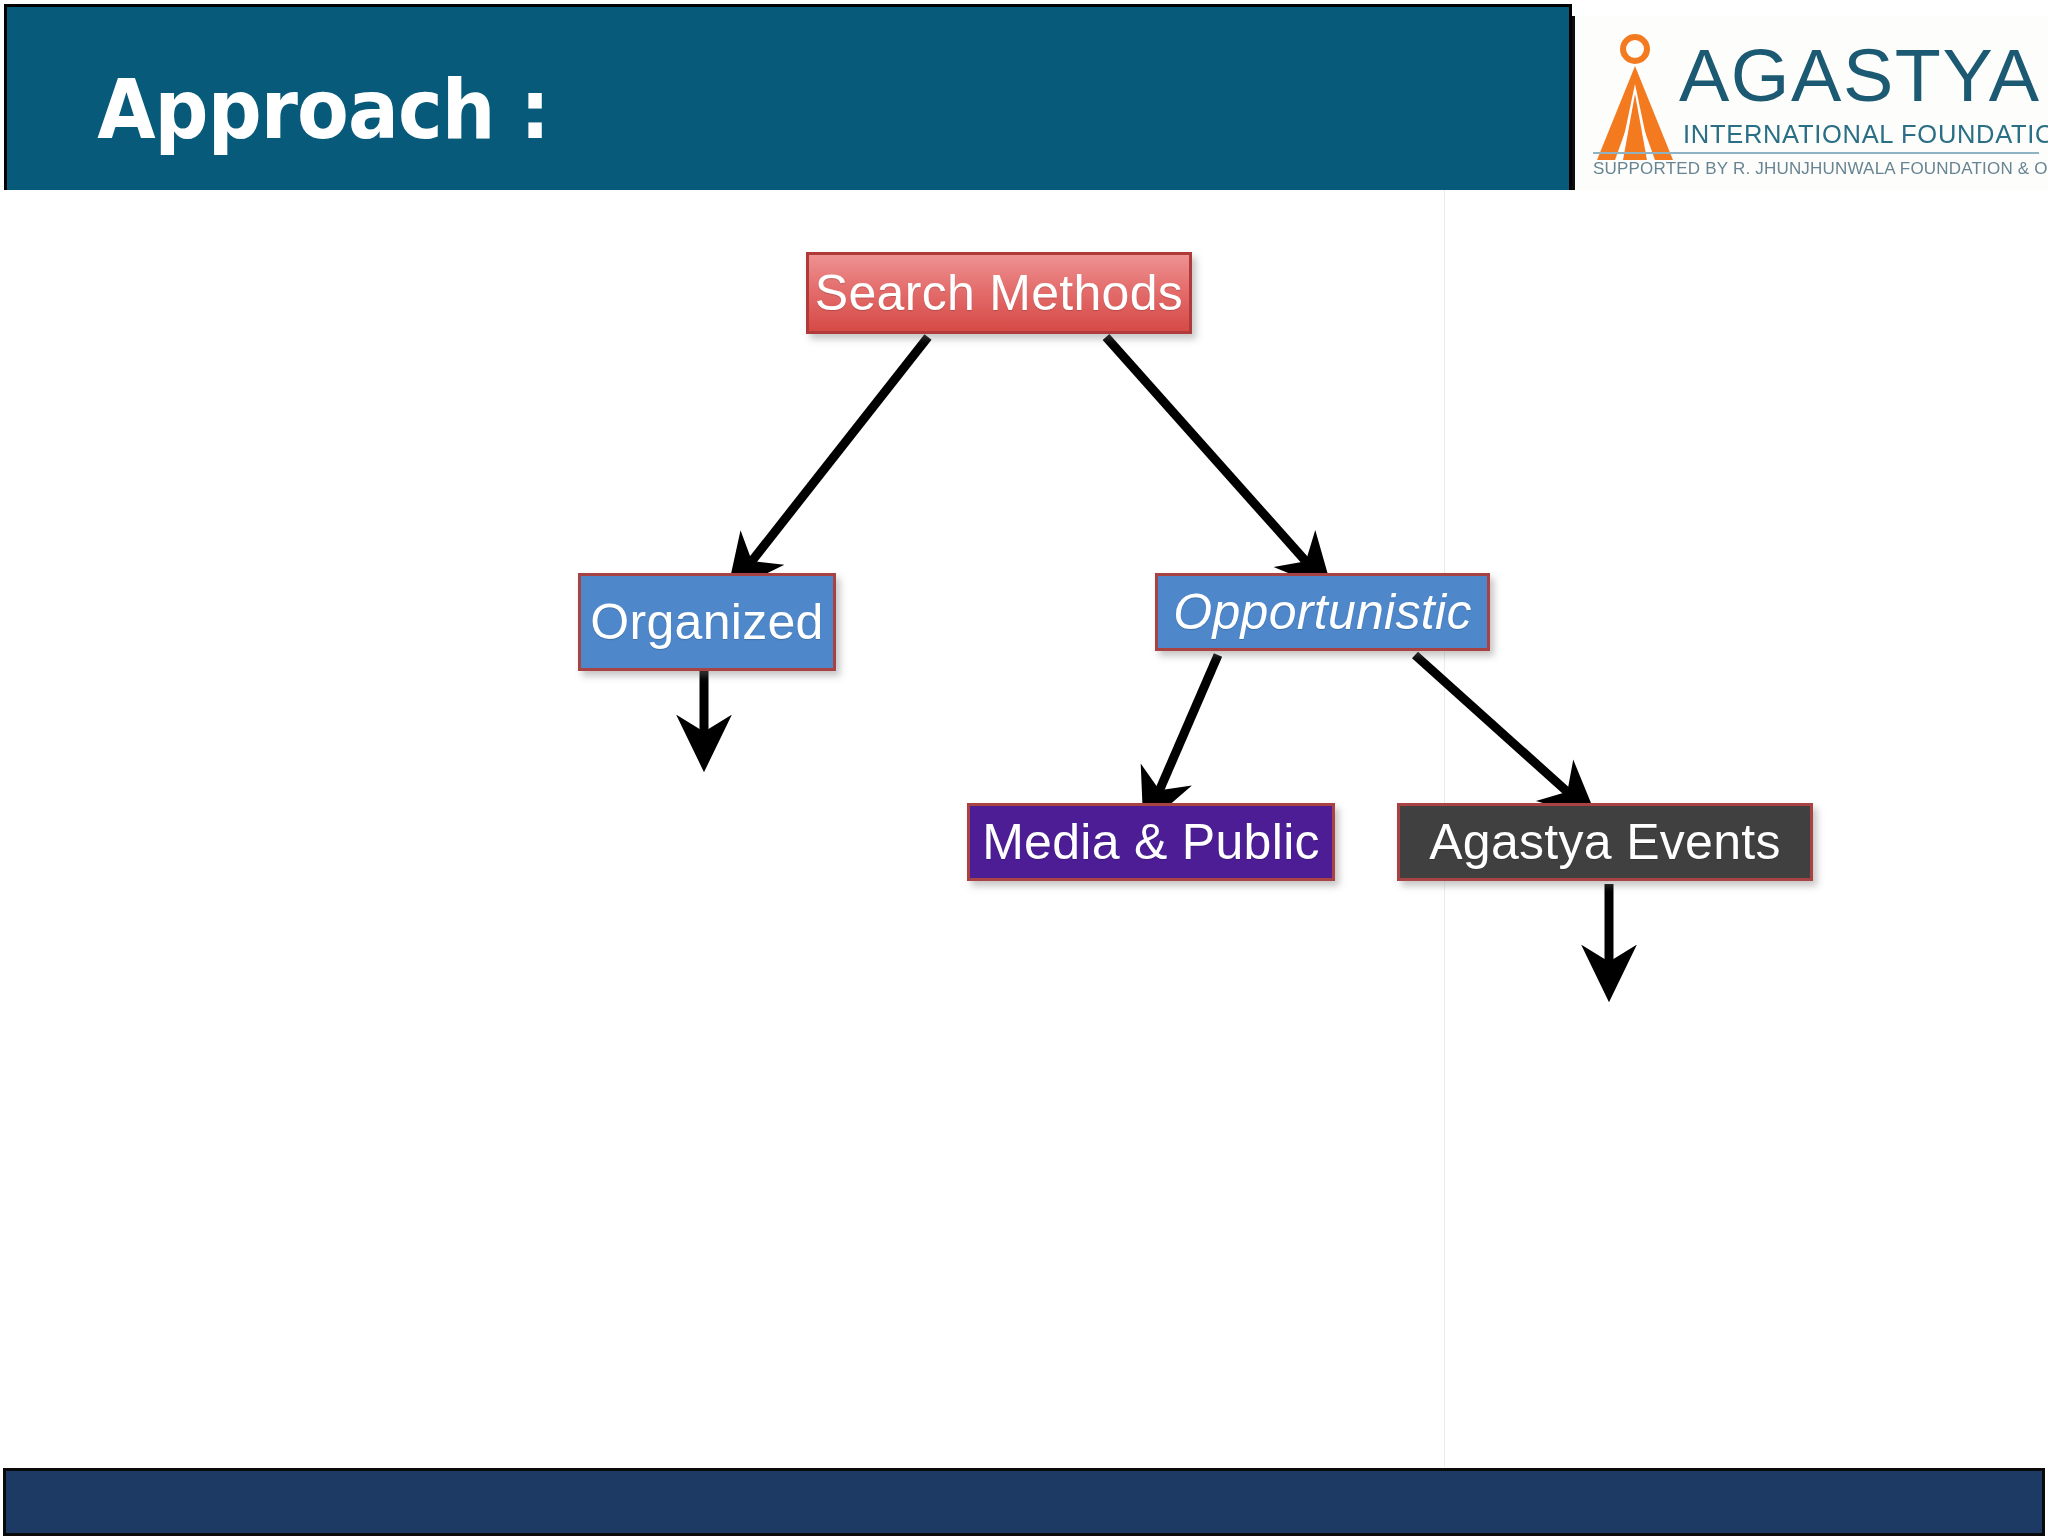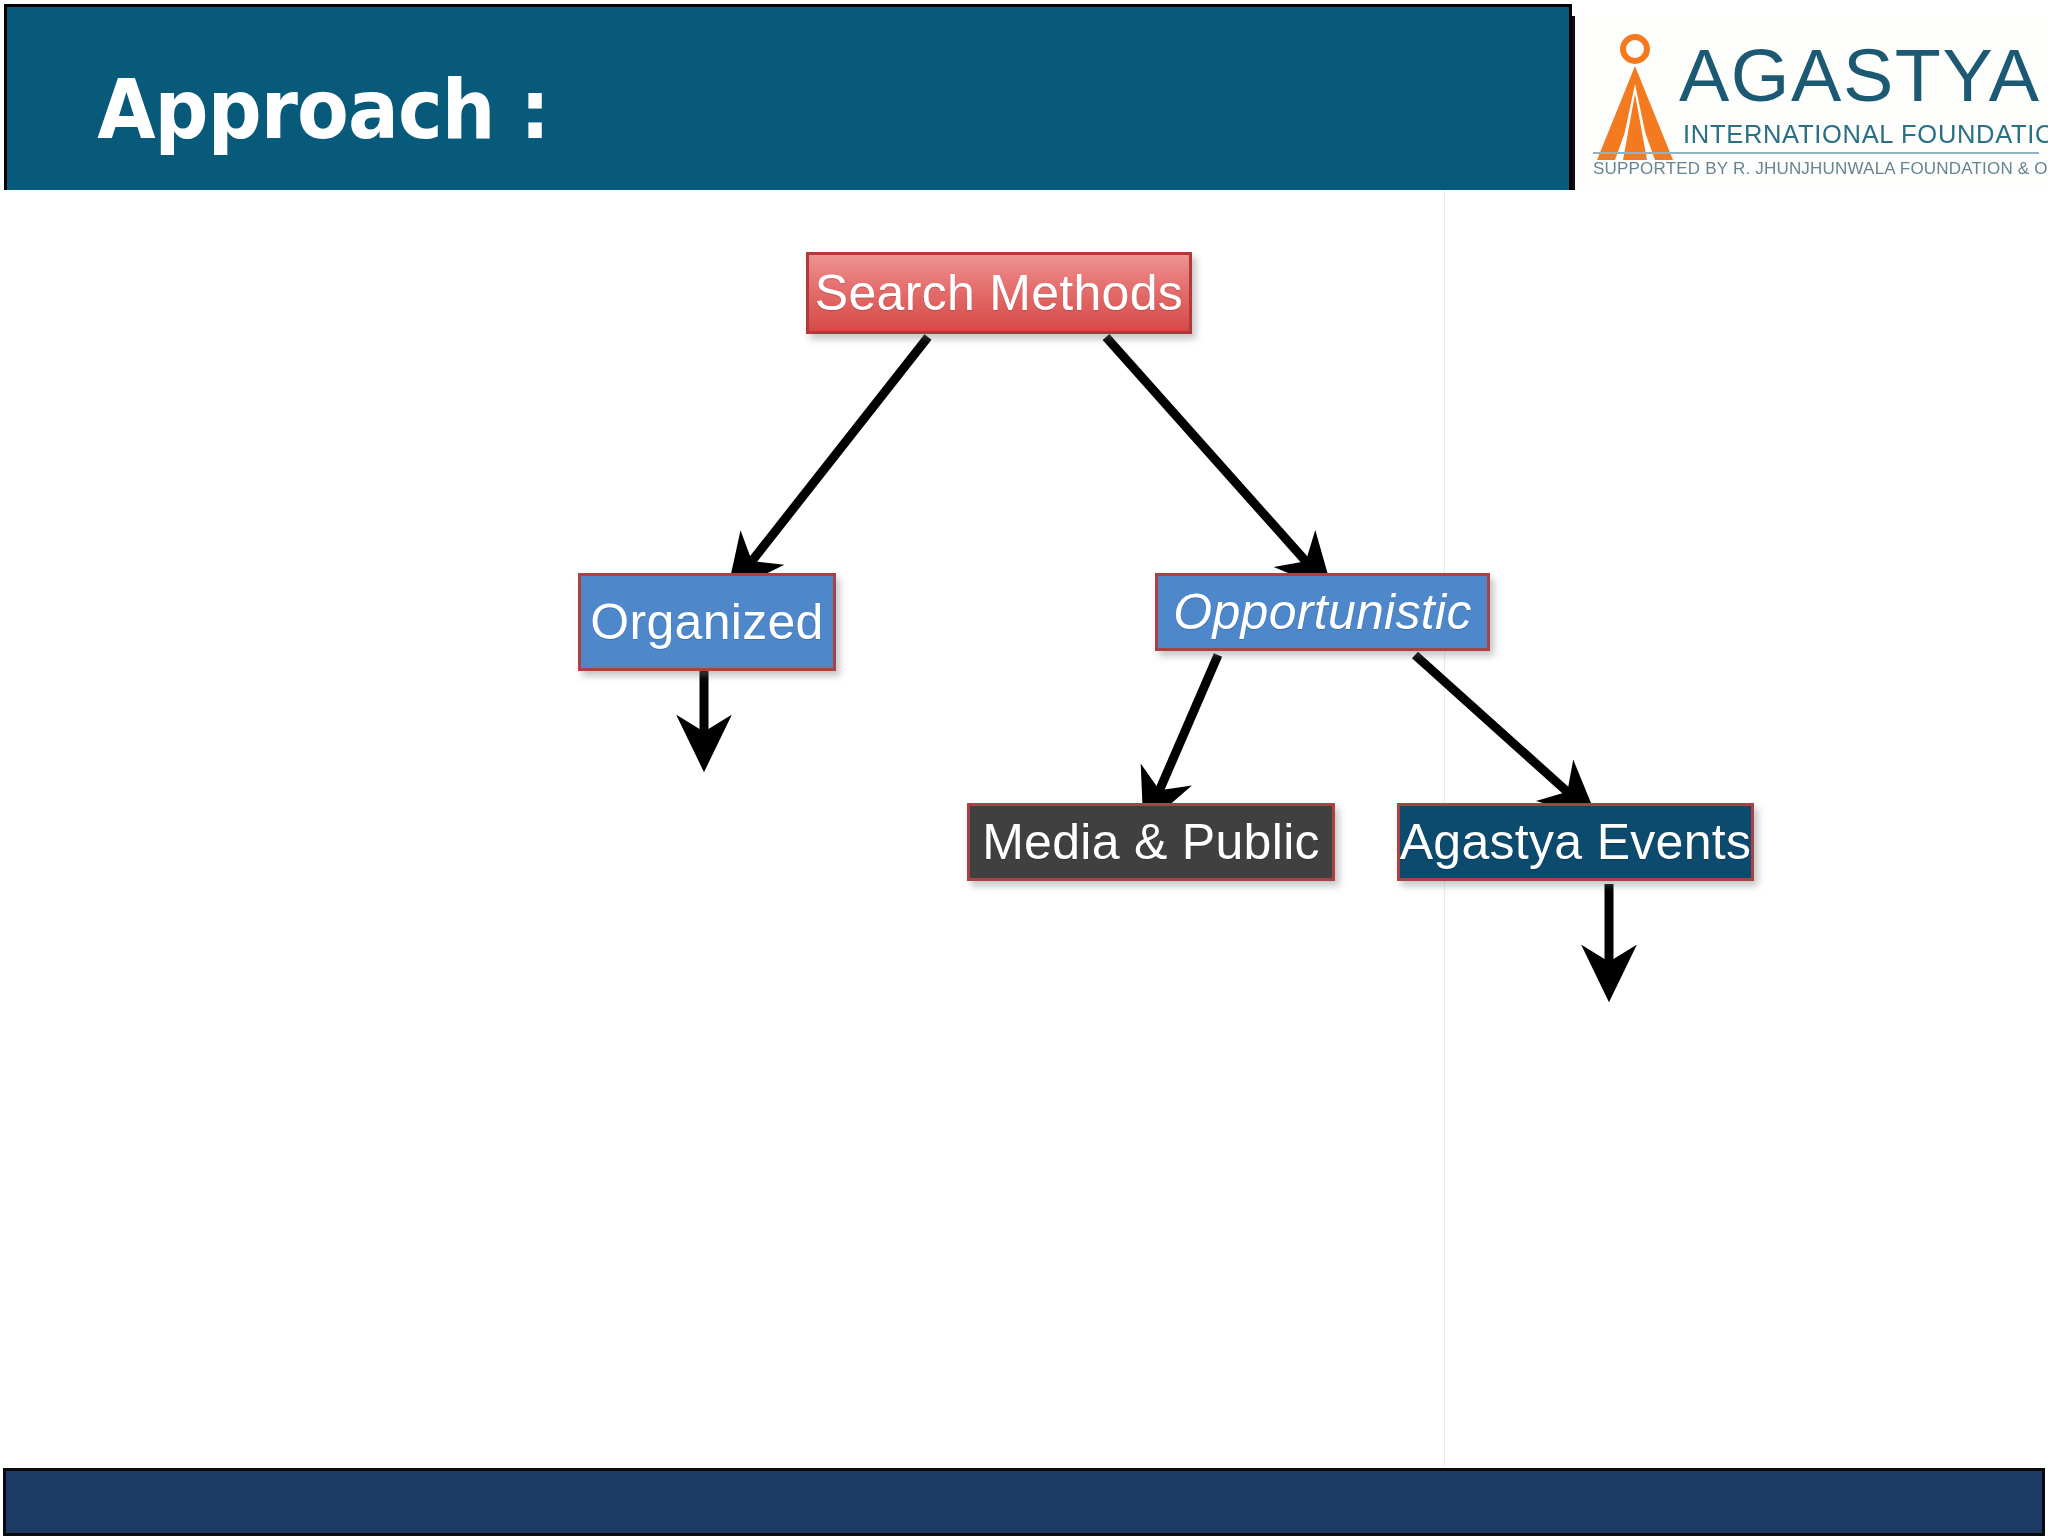--- a/index.html
+++ b/index.html
@@ -192,28 +192,28 @@
     width: 335px;
     height: 78px;
     background: #4E88CB;
     font-style: italic;
   }
   #node-media {
     left: 967px;
     top: 803px;
     width: 368px;
     height: 78px;
-    background: #404040;
+    background: #4c1d95;
   }
   #node-events {
     left: 1397px;
     top: 803px;
-    width: 357px;
+    width: 416px;
     height: 78px;
-    background: #0c4a6e;
+    background: #404040;
   }
 
   
   #footer-bar {
     position: absolute;
     left: 3px;
     top: 1468px;
     width: 2042px;
     height: 68px;
     background: #1C3A63;

